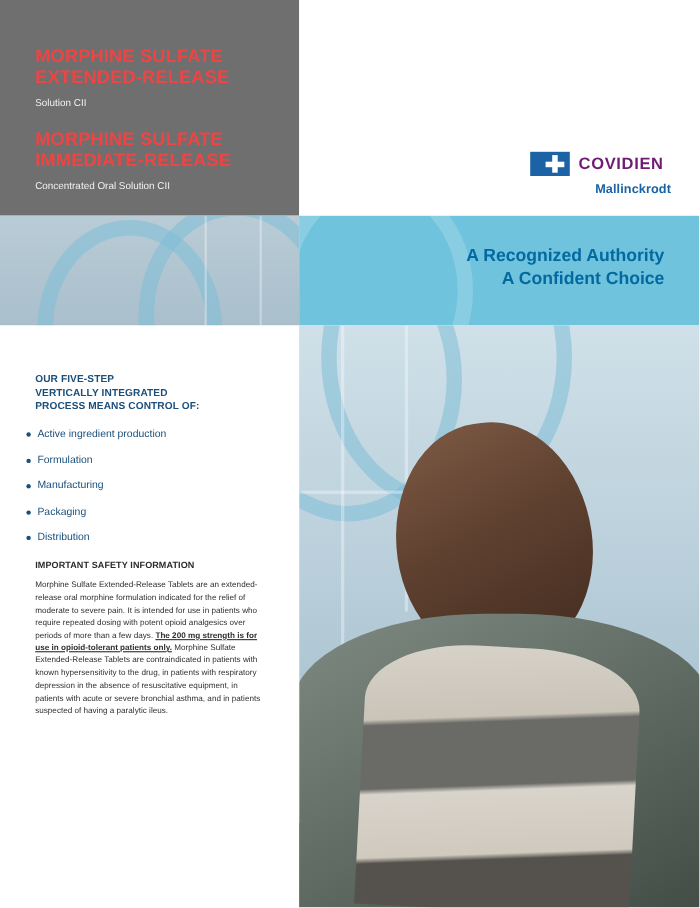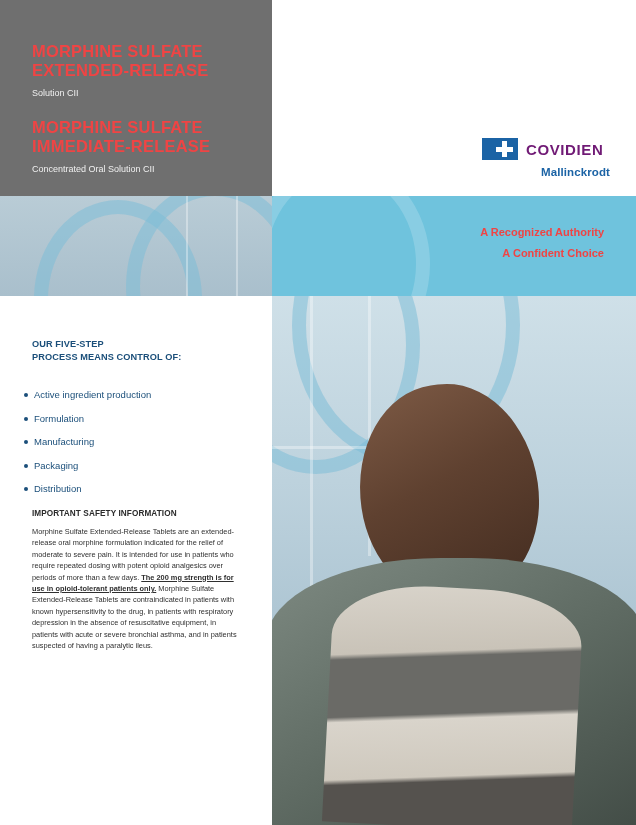--- a/index.html
+++ b/index.html
@@ -136,22 +136,22 @@
     left: 272px; top: 0;
     width: 364px; height: 100px;
     background: #6fc3dd;
     overflow: hidden;
   }
   .tagline {
     position: absolute;
     right: 32px;
     top: 26px;
     text-align: right;
-    color: #ef4444;
-    font-size: 11px;
+    color: #0369a1;
+    font-size: 16px;
     font-weight: bold;
     line-height: 21px;
     z-index: 4;
   }
 
   
   .lower {
     position: absolute;
     left: 0; top: 296px;
     width: 636px; height: 529px;
@@ -345,20 +345,21 @@
       <div class="win-line" style="left:0; top:150px; width:160px; height:3px;"></div>
       <div class="man-head"></div>
       <div class="man-body"></div>
       <div class="scarf"></div>
     </div>
 
     <div class="left-col">
 
       <div class="fivestep">
         <div>OUR FIVE-STEP</div>
+        <div>VERTICALLY INTEGRATED</div>
         <div>PROCESS MEANS CONTROL OF:</div>
       </div>
 
       <ul class="bullets">
         <li>Active ingredient production</li>
         <li>Formulation</li>
         <li>Manufacturing</li>
         <li>Packaging</li>
         <li>Distribution</li>
       </ul>

